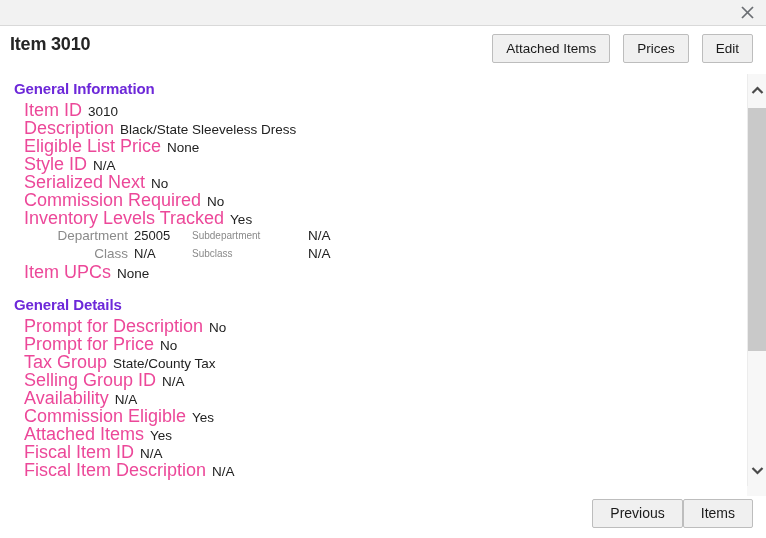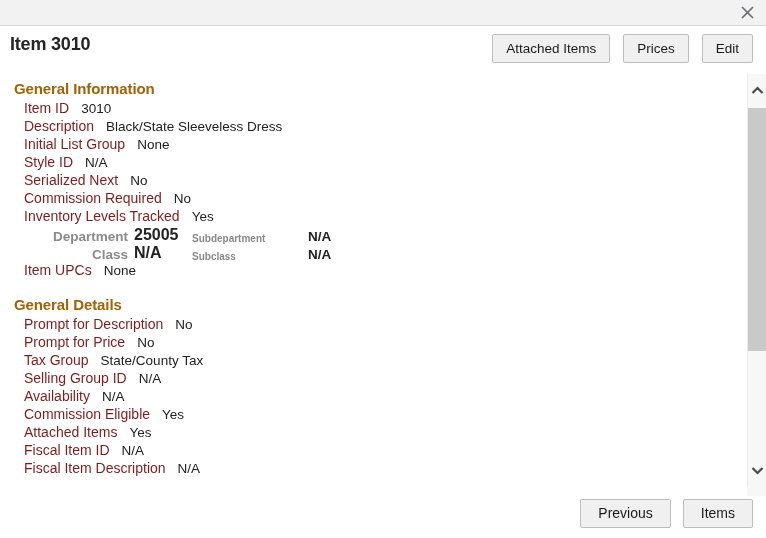--- a/index.html
+++ b/index.html
@@ -79,63 +79,62 @@
     height: 412px;
     overflow: hidden;
     background: #ffffff;
     padding-left: 10px;
     padding-top: 6px;
   }
 
   .section-title {
     font-size: 15px;
     font-weight: bold;
-    color: #a16207;
+    color: #6d28d9;
     margin: 0 0 3px 4px;
     letter-spacing: -0.1px;
   }
   .section-spacer { height: 16px; }
 
   .field-row {
     display: flex;
     align-items: baseline;
     height: 18px;
     padding-left: 14px;
   }
   .f-label {
-    color: #7f1d1d;
-    font-size: 14px;
+    color: #ec4899;
+    font-size: 18px;
     white-space: nowrap;
   }
   .f-value {
     color: #222222;
     font-size: 13.5px;
-    margin-left: 12px;
+    margin-left: 6px;
     white-space: nowrap;
   }
 
   
   .pair-row {
     display: flex;
-    align-items: flex-end;
+    align-items: center;
     height: 18px;
     padding-left: 14px;
-    font-weight: bold;
   }
   .pair-row .col-label-a {
     width: 104px;
     text-align: right;
     color: #8a8a8a;
     font-size: 13.5px;
   }
   .pair-row .col-value-a {
     width: 64px;
     text-align: left;
     color: #222222;
-    font-size: 16px;
+    font-size: 13px;
     padding-left: 6px;
   }
   .pair-row .col-label-b {
     width: 110px;
     text-align: left;
     color: #8a8a8a;
     font-size: 10px;
   }
   .pair-row .col-value-b {
     width: 60px;
@@ -191,21 +190,20 @@
     left: 0; bottom: 0;
     width: 766px;
     height: 52px;
     background: #ffffff;
   }
   .footer-actions {
     position: absolute;
     right: 13px;
     top: 13px;
     display: flex;
-    gap: 12px;
   }
   .footer .btn {
     font-size: 14px;
     padding: 6px 17px;
   }
   .corner-box {
     position: absolute;
     right: 0; top: 0;
     width: 19px; height: 10px;
     background: #f7f7f7;
@@ -240,21 +238,21 @@
       <div class="section-title">General Information</div>
       <div class="field-row">
         <span class="f-label">Item ID</span>
         <span class="f-value">3010</span>
       </div>
       <div class="field-row">
         <span class="f-label">Description</span>
         <span class="f-value">Black/State Sleeveless Dress</span>
       </div>
       <div class="field-row">
-        <span class="f-label">Initial List Group</span>
+        <span class="f-label">Eligible List Price</span>
         <span class="f-value">None</span>
       </div>
       <div class="field-row">
         <span class="f-label">Style ID</span>
         <span class="f-value">N/A</span>
       </div>
       <div class="field-row">
         <span class="f-label">Serialized Next</span>
         <span class="f-value">No</span>
       </div>

